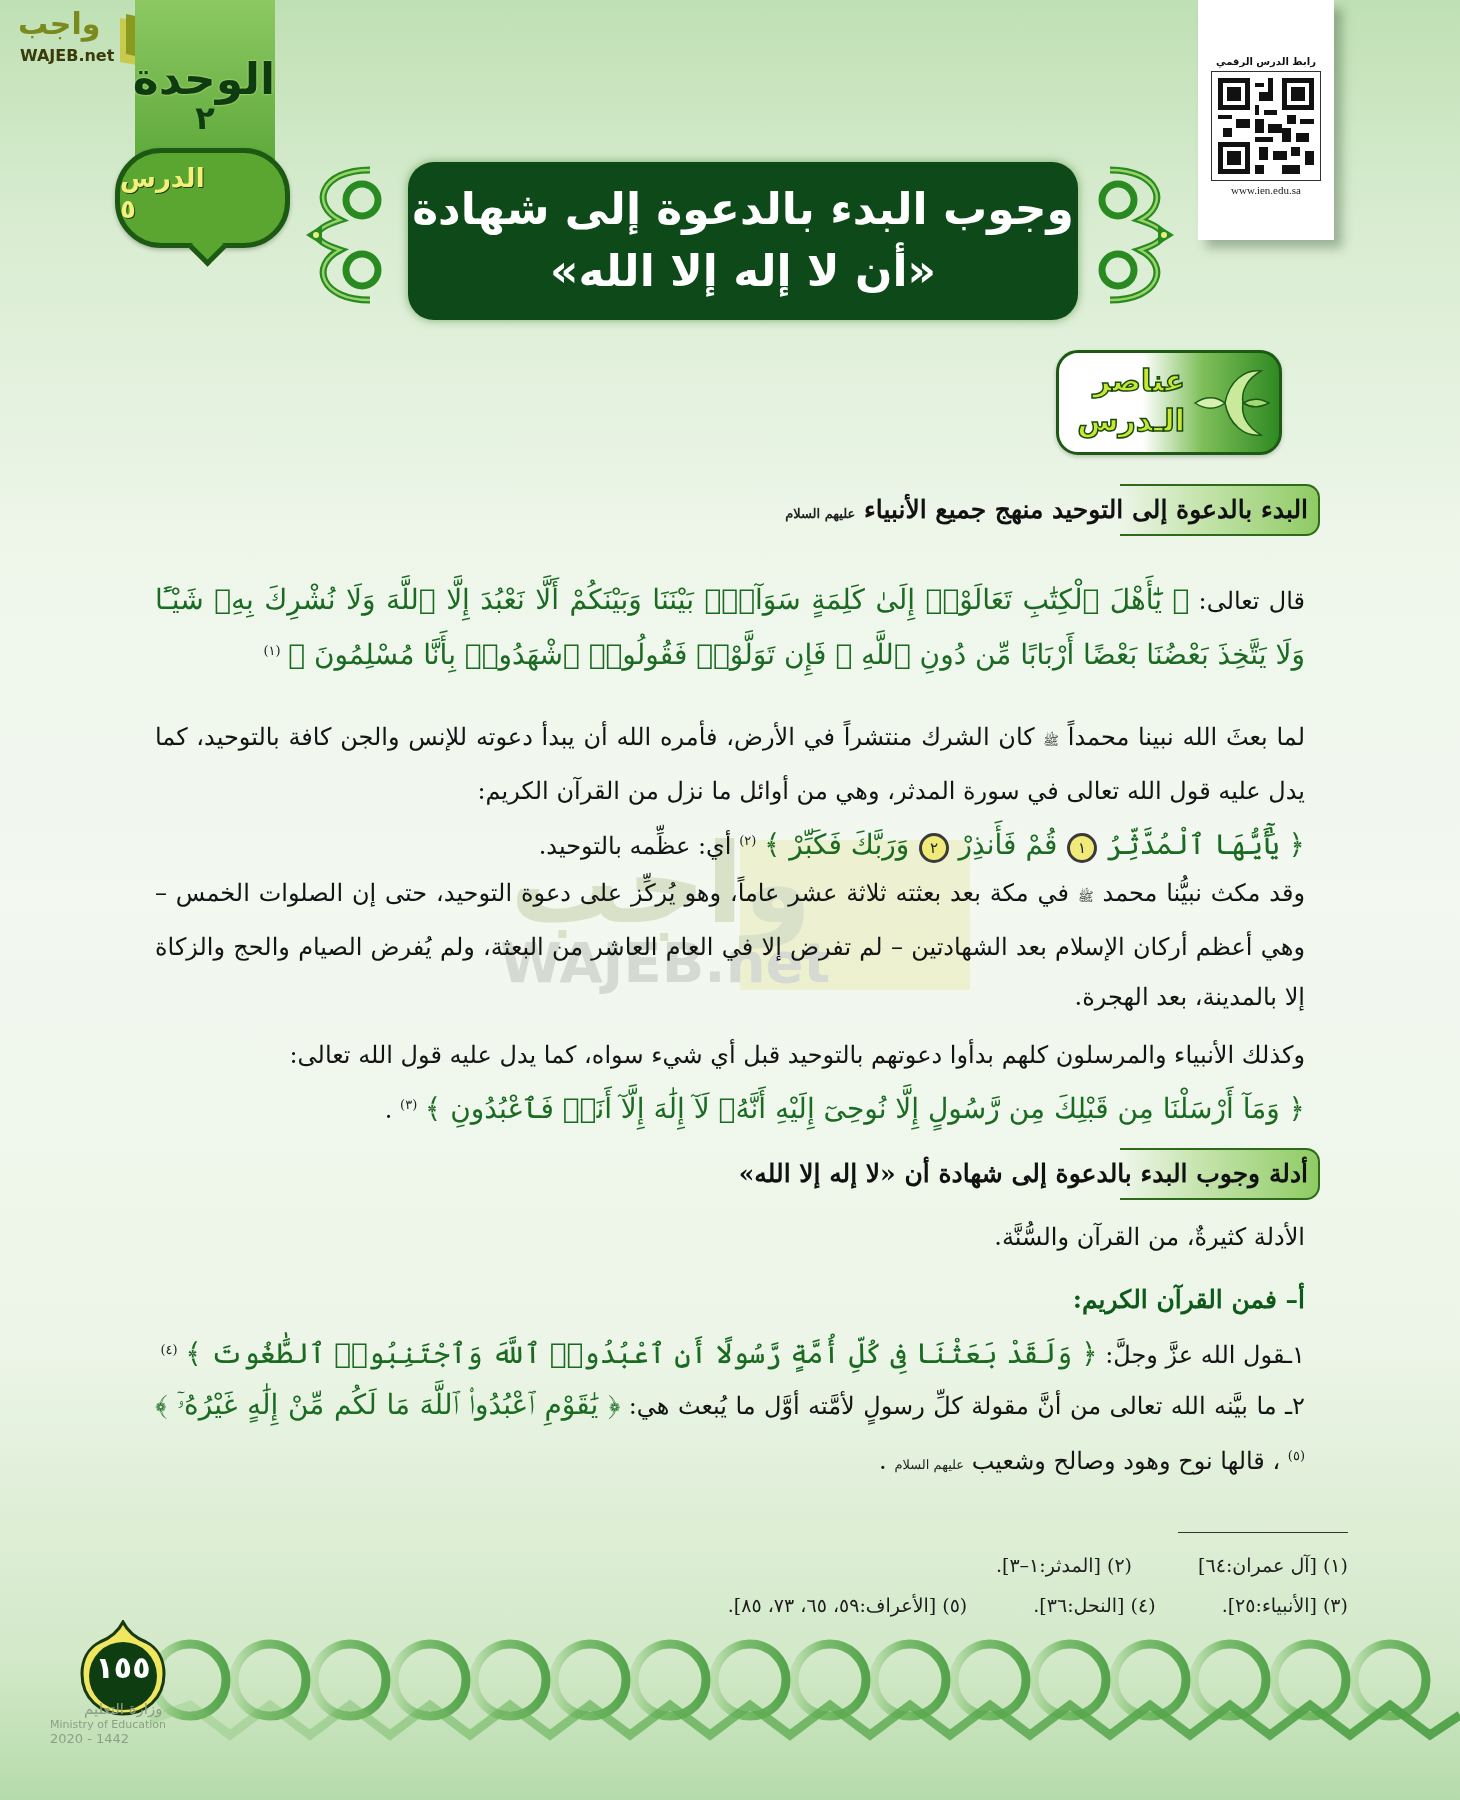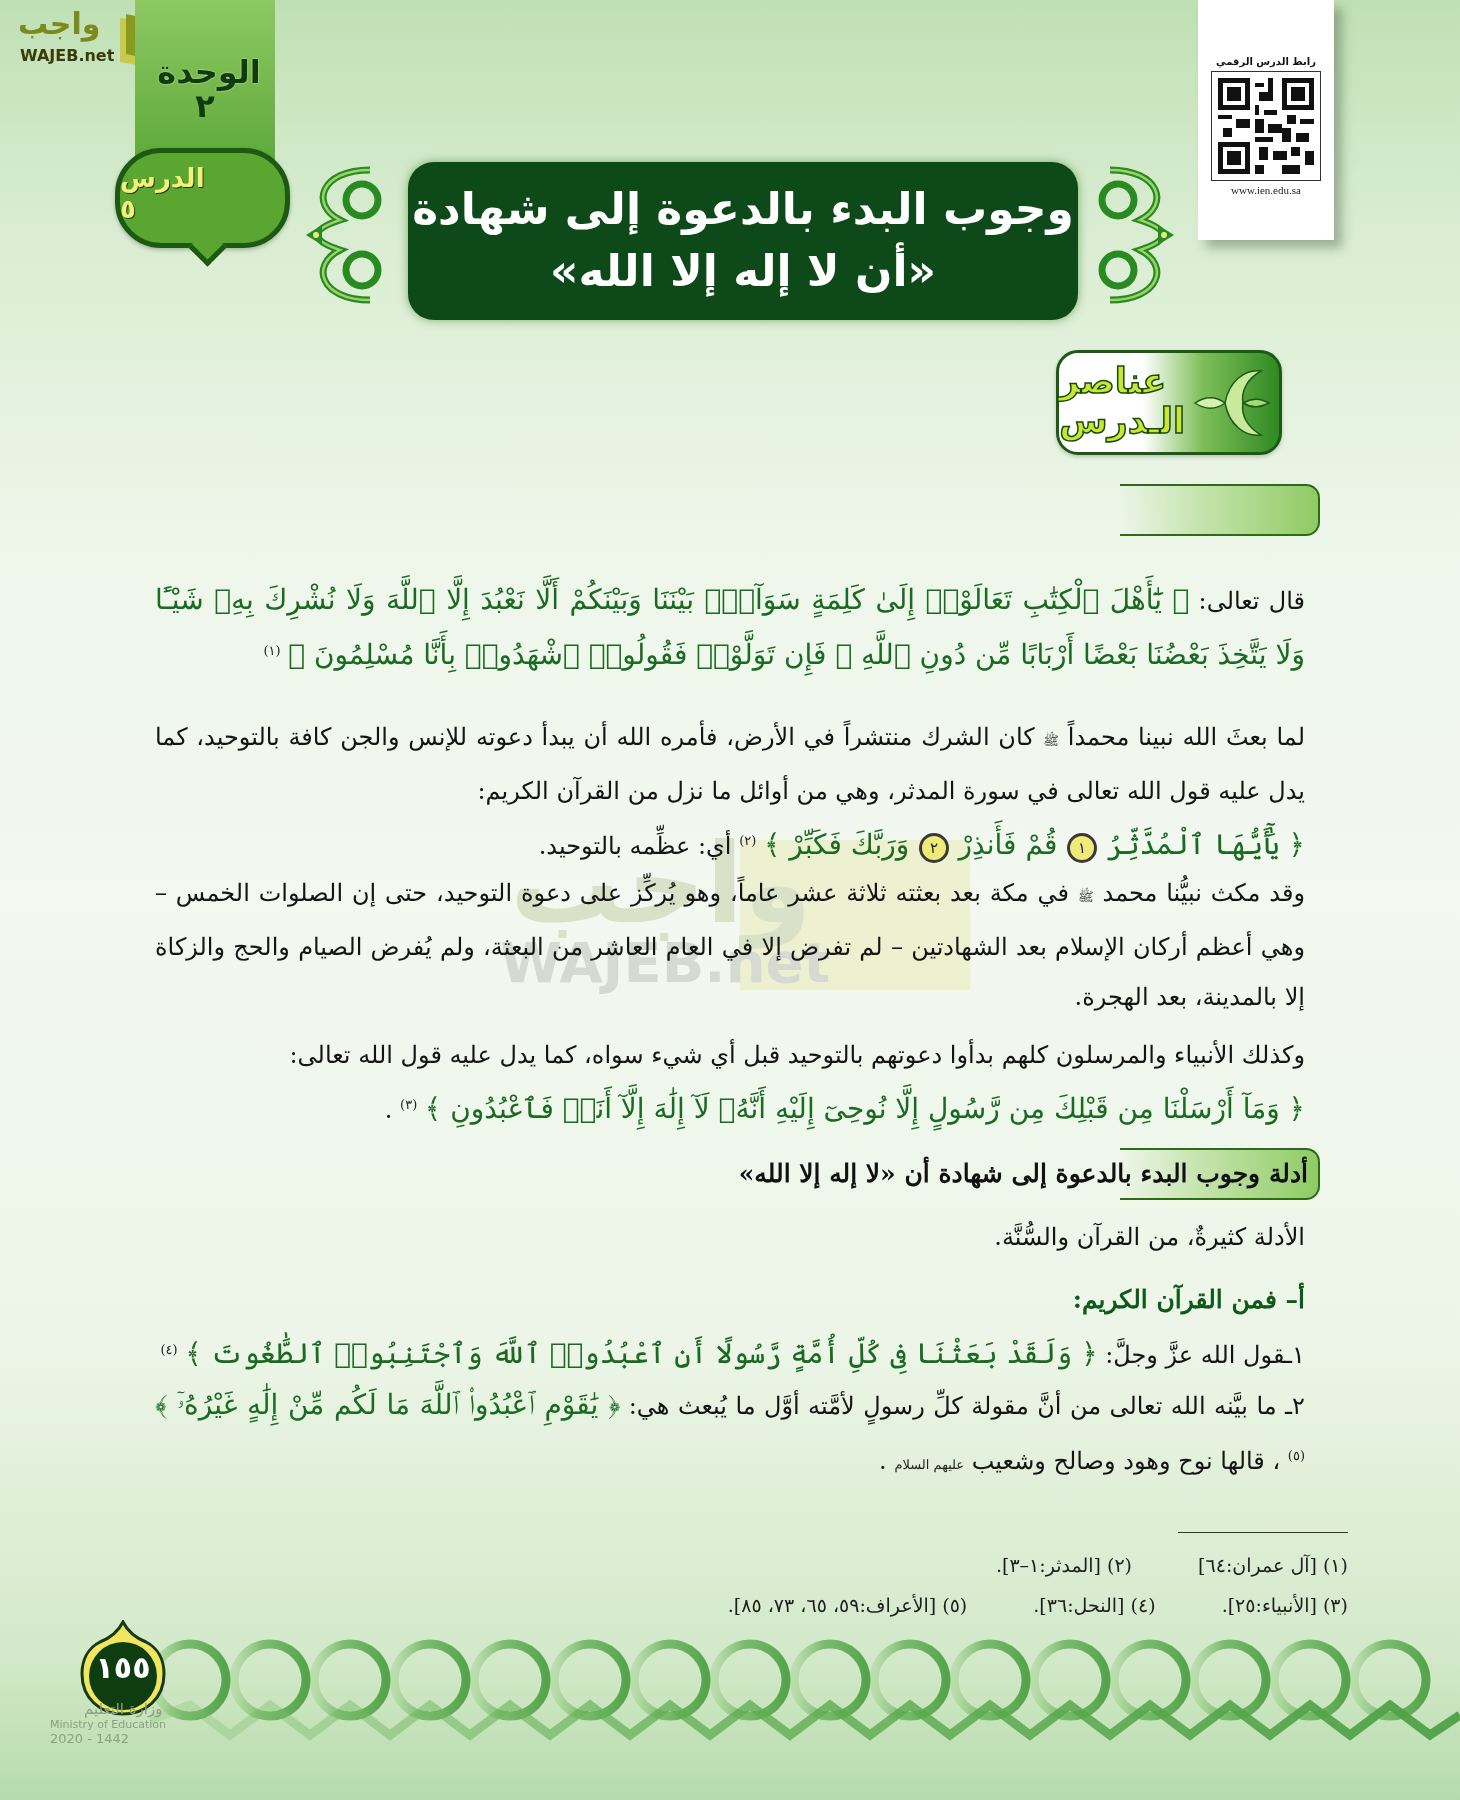--- a/index.html
+++ b/index.html
@@ -17,21 +17,21 @@
     .wm-logo .wm-ar { position: absolute; left: 10px; top: 0; font-family: "DejaVu Sans", sans-serif; font-weight: bold; font-size: 30px; color: #7a8a1c; }
     .wm-logo .wm-en { position: absolute; left: 12px; top: 40px; font-family: "DejaVu Sans", sans-serif; font-weight: bold; font-size: 16px; color: #3a3a0a; direction: ltr; }
     .wm-logo .wm-book { position: absolute; left: 108px; top: 4px; width: 80px; height: 60px; }
 
     
     .unit-ribbon {
       left: 135px; top: 0; width: 140px; height: 165px;
       background: linear-gradient(180deg, #8dc863 0%, #5ea93a 100%);
       text-align: center; padding-top: 56px;
     }
-    .unit-ribbon .u-label { font-family: "DejaVu Sans", sans-serif; font-weight: bold; font-size: 32px; color: #0f3b10; text-shadow: 0 0 2px #d9ff9a; line-height: 1.05; margin-left: 8px; }
+    .unit-ribbon .u-label { font-family: "DejaVu Sans", sans-serif; font-weight: bold; font-size: 44px; color: #0f3b10; text-shadow: 0 0 2px #d9ff9a; line-height: 1.05; margin-left: 8px; }
     .unit-ribbon .u-num { font-family: "DejaVu Sans", sans-serif; font-weight: bold; font-size: 32px; color: #0f3b10; line-height: 1.05; }
 
     .lesson-badge {
       left: 115px; top: 148px; width: 175px; height: 100px;
       background: #5aa630; border: 5px solid #1c5a14; border-radius: 46px;
       text-align: left; padding-top: 10px; box-shadow: 0 2px 4px rgba(0,0,0,0.25);
     }
     .lesson-badge:after {
       content: ""; position: absolute; left: 74px; bottom: -18px; width: 22px; height: 22px;
       background: #5aa630; border-right: 5px solid #1c5a14; border-bottom: 5px solid #1c5a14; transform: rotate(45deg);
@@ -55,21 +55,21 @@
       text-align: center; padding-top: 16px;
     }
     .title-box .t1, .title-box .t2 { font-family: "DejaVu Sans", sans-serif; font-weight: bold; font-size: 44px; color: #ffffff; line-height: 62px; }
 
     
     .elements-badge {
       left: 1056px; top: 350px; width: 226px; height: 105px; border: 3px solid #1c5a14; border-radius: 22px;
       background: linear-gradient(270deg, #2f8a22 0%, #7fbf5a 35%, #ffffff 62%, #ffffff 100%);
       box-shadow: 0 2px 4px rgba(0,0,0,0.2);
     }
-    .elements-badge .e-text { position: absolute; right: 94px; top: 8px; text-align: left; font-family: "DejaVu Sans", sans-serif; font-weight: bold; font-size: 35px; color: #c9e632; -webkit-text-stroke: 1.5px #164a10; line-height: 40px; }
+    .elements-badge .e-text { position: absolute; right: 94px; top: 8px; text-align: right; font-family: "DejaVu Sans", sans-serif; font-weight: bold; font-size: 30px; color: #c9e632; -webkit-text-stroke: 1.5px #164a10; line-height: 40px; }
     .elements-badge .e-fleur { position: absolute; right: 6px; top: 8px; width: 86px; height: 84px; }
 
     
     .section-head { right: 140px; height: 52px; }
     .section-head .tab {
       position: absolute; right: 0; top: 0; height: 52px; width: 200px; border: 2px solid #2e6a1a; border-left: none;
       border-radius: 0 14px 14px 0; background: linear-gradient(270deg, #8fcb64 0%, #c6e4ae 60%, rgba(240,248,235,0) 100%);
     }
     .section-head .h-text { position: relative; padding-right: 12px; font-family: "DejaVu Serif", serif; font-weight: bold; font-size: 25px; color: #111; line-height: 52px; white-space: nowrap; }
 
@@ -213,20 +213,21 @@
 </div>
 
 <div class="abs wm-center">
   <div class="wc-book"></div>
   <span class="wc-ar">واجب</span>
   <span class="wc-en">WAJEB.net</span>
 </div>
 
 <div class="abs section-head" style="top:484px;">
   <div class="tab"></div>
+  <span class="h-text"><span>البدء بالدعوة إلى التوحيد منهج جميع الأنبياء</span> <span class="honor">عليهم السلام</span></span>
 </div>
 
 <div class="abs para" style="top:575px;">
   <span>قال تعالى:</span>
   <span class="quran">﴿ يَٰٓأَهْلَ ٱلْكِتَٰبِ تَعَالَوْا۟ إِلَىٰ كَلِمَةٍ سَوَآءٍۭ بَيْنَنَا وَبَيْنَكُمْ أَلَّا نَعْبُدَ إِلَّا ٱللَّهَ وَلَا نُشْرِكَ بِهِۦ شَيْـًٔا وَلَا يَتَّخِذَ بَعْضُنَا بَعْضًا أَرْبَابًا مِّن دُونِ ٱللَّهِ ۚ فَإِن تَوَلَّوْا۟ فَقُولُوا۟ ٱشْهَدُوا۟ بِأَنَّا مُسْلِمُونَ ﴾</span>
   <span class="fn-ref">(١)</span>
 </div>
 
 <div class="abs para" style="top:712px;">
   <span>لما بعثَ الله نبينا محمداً</span>

